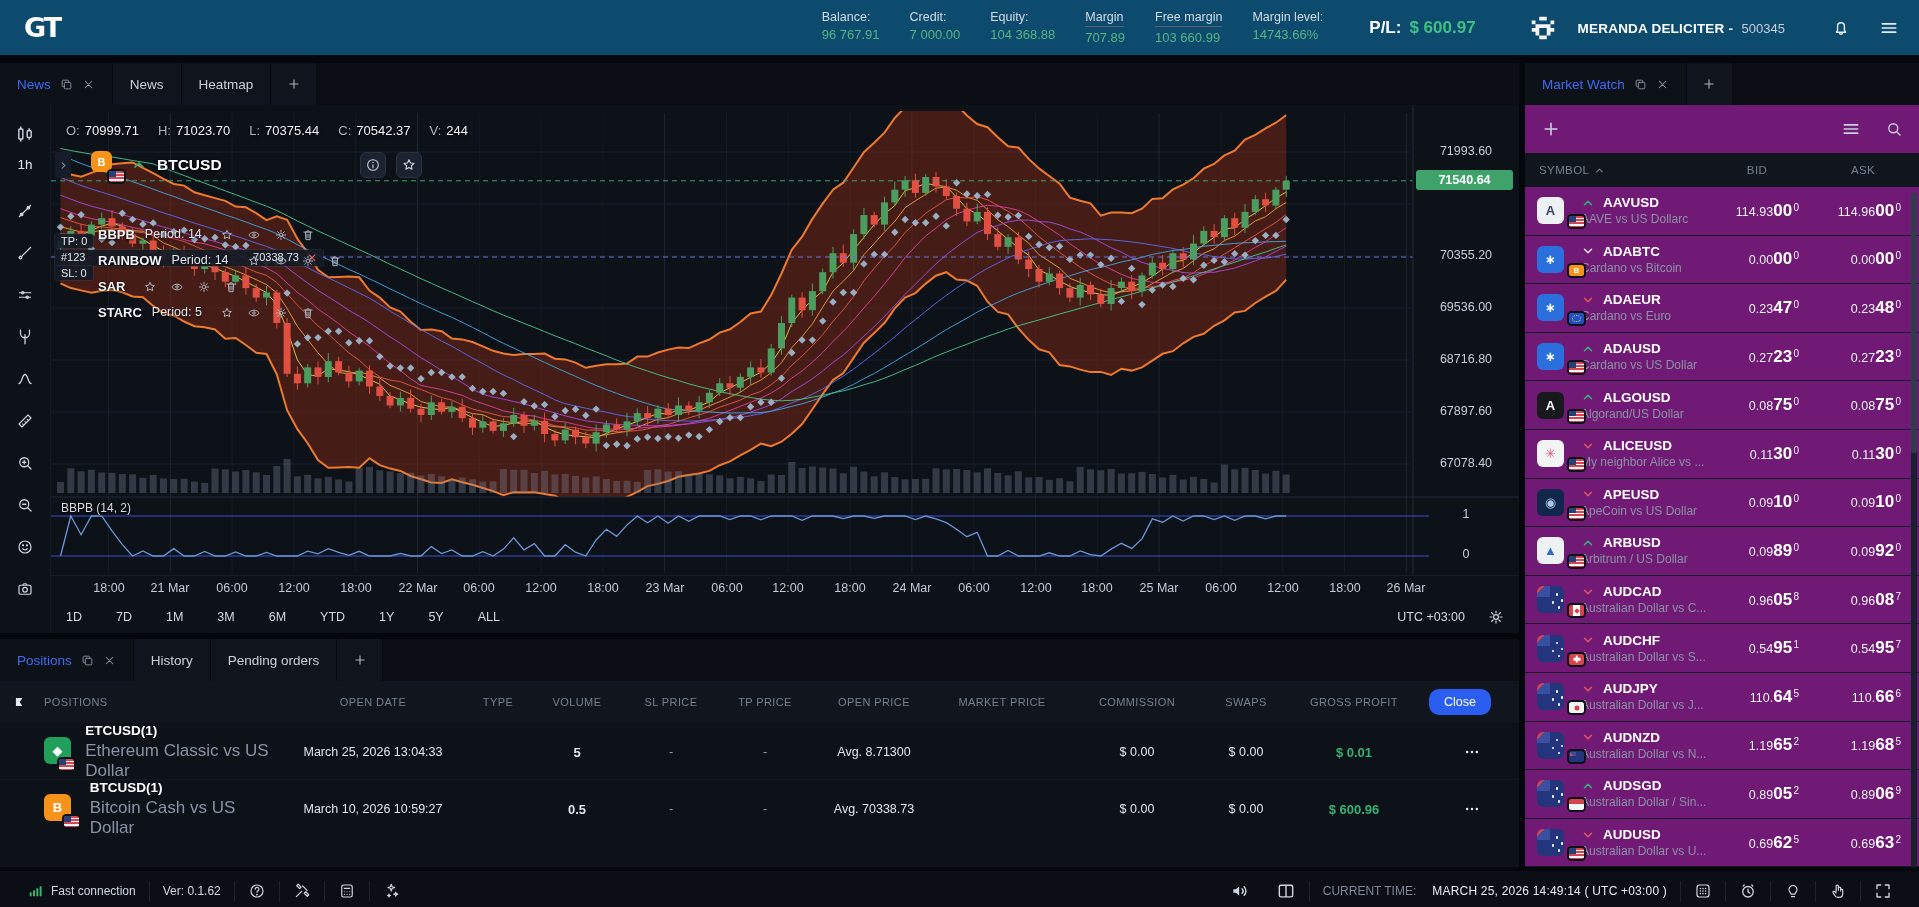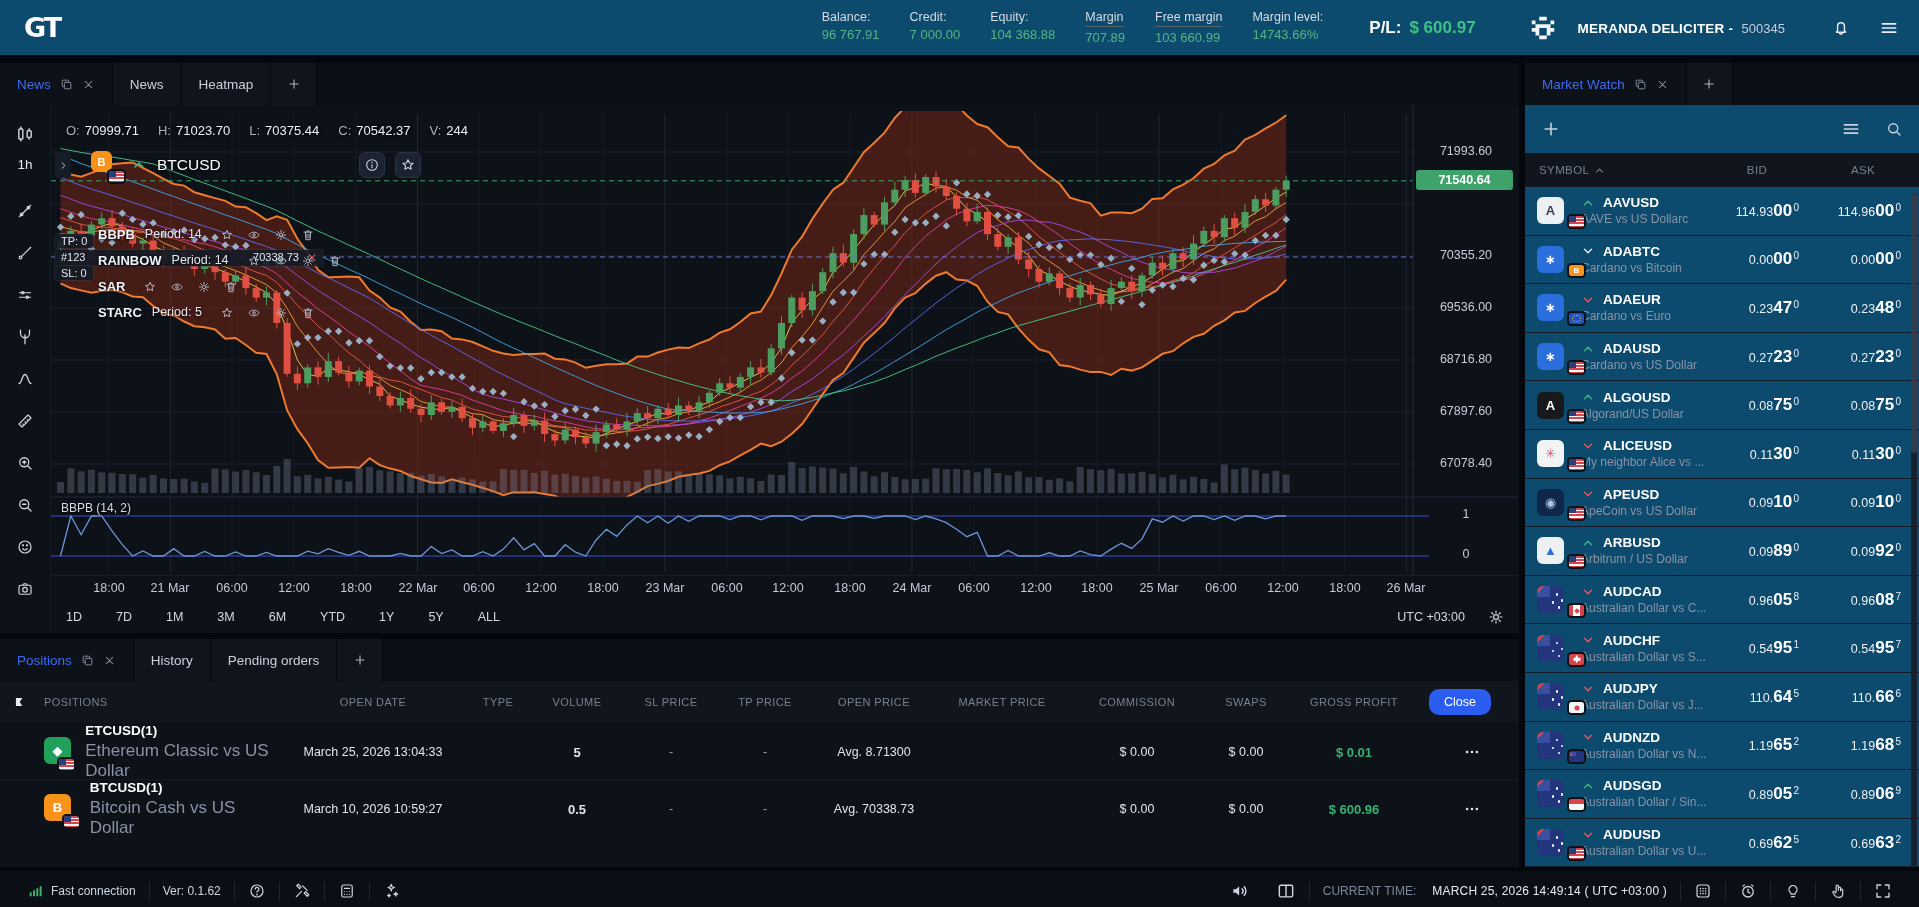--- a/index.html
+++ b/index.html
@@ -43,21 +43,21 @@
   .plot-area{flex:1;display:flex;flex-direction:column;position:relative}
   .plot-canvas{height:470px;position:relative;background:#0d1118}
   .plot-canvas svg.main{position:absolute;inset:0;width:1468px;height:470px}
   .ohlc{position:absolute;top:18px;left:15px;z-index:2;display:flex;gap:19px;font-size:13px;text-shadow:0 1px 3px #000}
   .ohlc .ol{color:#aab2c2;margin-right:5px}.ohlc .ov{color:#eef1f6}
   .symbol-row{position:absolute;top:46px;left:4px;z-index:2;display:flex;align-items:center;gap:10px}
   .chev-btn{width:16px;height:26px;background:#161d29;border-radius:3px;display:flex;align-items:center;justify-content:center;color:#9aa3b2;cursor:pointer}
   .pairbig{position:relative;width:30px;height:28px;margin-left:10px}
   .coin{border-radius:6px;display:flex;align-items:center;justify-content:center;font-weight:700}
   .coin.sym-main{width:21px;height:21px;font-size:11px}
-  .sym-name{font-size:15.5px;font-weight:400;color:#fff;text-shadow:0 1px 3px #000}
+  .sym-name{font-size:15.5px;font-weight:700;color:#fff;text-shadow:0 1px 3px #000}
   .sq-btn{width:26px;height:26px;border-radius:6px;background:#1b2330;border:1px solid #2a3342;display:flex;align-items:center;justify-content:center;color:#cfd6e2;cursor:pointer}
   .caret-up{color:#39b07a}.caret-dn{color:#e05560}.caret-fl{color:#dde3ec}
   .legend-row{position:absolute;left:47px;z-index:4;display:flex;align-items:center;gap:10px;height:22px;text-shadow:0 1px 3px #000}
   .lg-name{font-size:13px;font-weight:700;color:#f2f4f8}
   .lg-params{font-size:12.5px;color:#e3e8f0}
   .lg-icons{display:flex;gap:13px;color:#b6bdcb;margin-left:8px}
   .lg-icons .ic{cursor:pointer}
   .pill{position:absolute;z-index:3;background:rgba(21,27,38,.92);border-radius:2px;padding:1px 6px;font-size:11px;color:#e2e7ef;box-shadow:0 0 0 1px rgba(60,70,90,.35)}
   .pill-id{display:flex;width:268px}
   .pill-x{color:#e05560;font-weight:700;margin-left:8px;cursor:pointer;font-size:12px}
@@ -100,21 +100,21 @@
   .psym{font-size:13.5px;font-weight:700;color:#fff}
   .pdesc{font-size:17px;color:#8a93a5;margin-top:3px}
   .pcell{text-align:center;font-size:12.5px;color:#dfe5ee}
   .pcell.mut{color:#9aa3b2}
   .pcell.b{font-weight:700;font-size:13px}
   .pcell.green{color:#35b272;font-weight:700;font-size:13px}
   .dots-btn{color:#e2e7ef;display:flex;justify-content:center;cursor:pointer}
   .vscroll{position:absolute;width:6px;border-radius:3px;background:#1a212e}
   .vthumb{position:absolute;width:6px;border-radius:3px;background:#323c4e}
   
-  .market-watch{flex:1;background:#0c4a6e;display:flex;flex-direction:column;position:relative;overflow:hidden}
+  .market-watch{flex:1;background:#701a75;display:flex;flex-direction:column;position:relative;overflow:hidden}
   .mw-toolbar{height:48px;display:flex;align-items:center;padding:0 16px;color:#c9d1de}
   .mw-tools-right{margin-left:auto;display:flex;gap:24px;align-items:center}
   .mw-toolbar .ic{cursor:pointer}
   .mw-header{display:grid;grid-template-columns:1fr 100px 112px;height:34px;align-items:center;background:#10151e;color:#76808f;font-size:11.5px;letter-spacing:.4px;padding-left:14px}
   .mw-header .hc{text-align:center}
   .mw-sort{display:flex;align-items:center;gap:5px;cursor:pointer}
   .mw-rows{flex:1;overflow:hidden}
   .mw-row{display:grid;grid-template-columns:56px 1fr 100px 112px;height:48.6px;border-bottom:1px solid #151b26;align-items:center;cursor:pointer}
   .mw-icon-cell{padding-left:12px}
   .mline1{display:flex;align-items:center;gap:8px}

